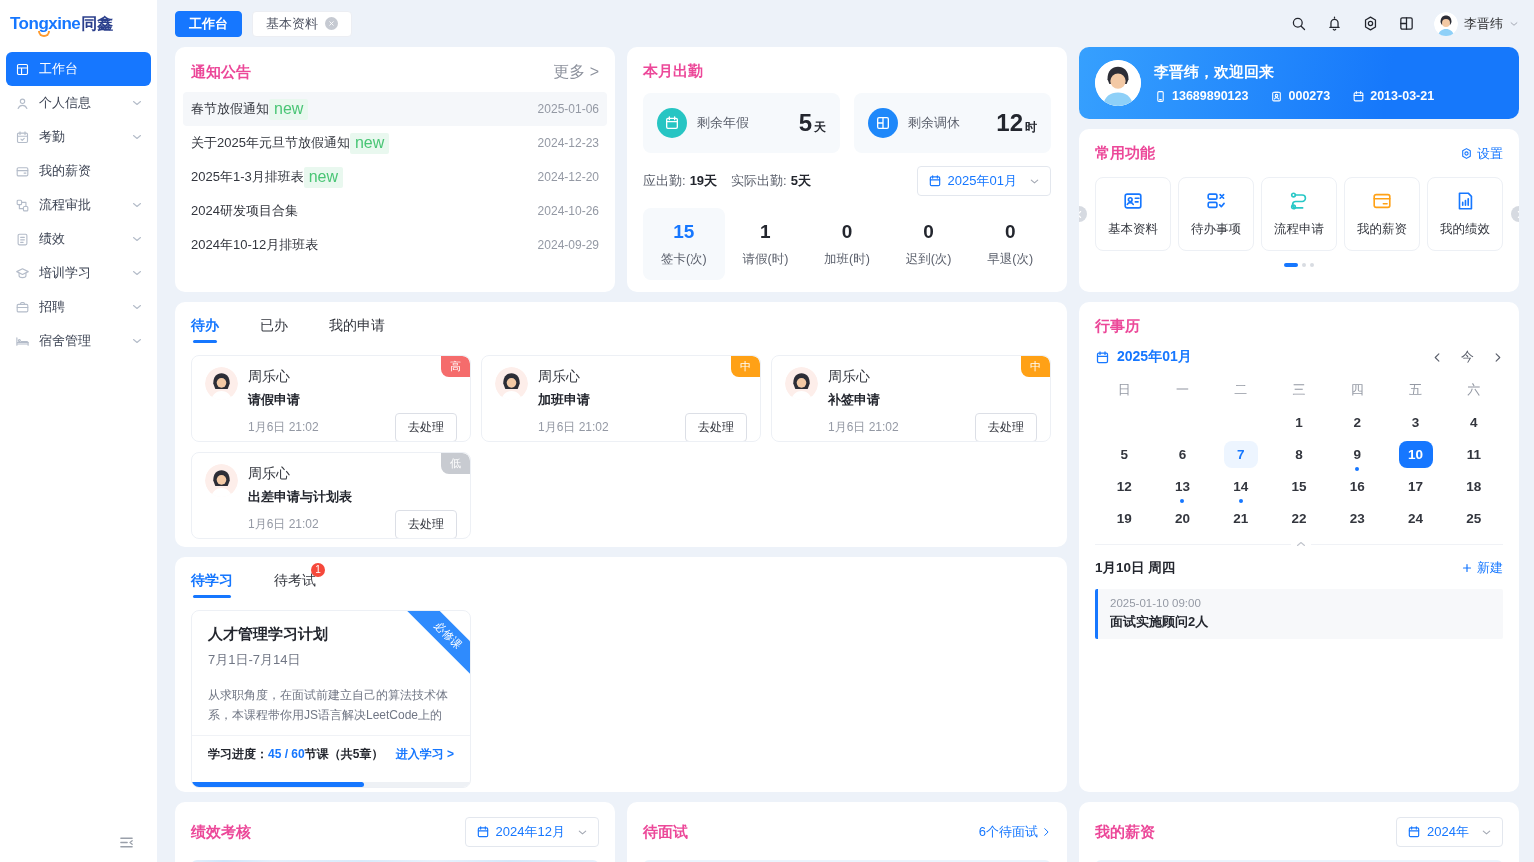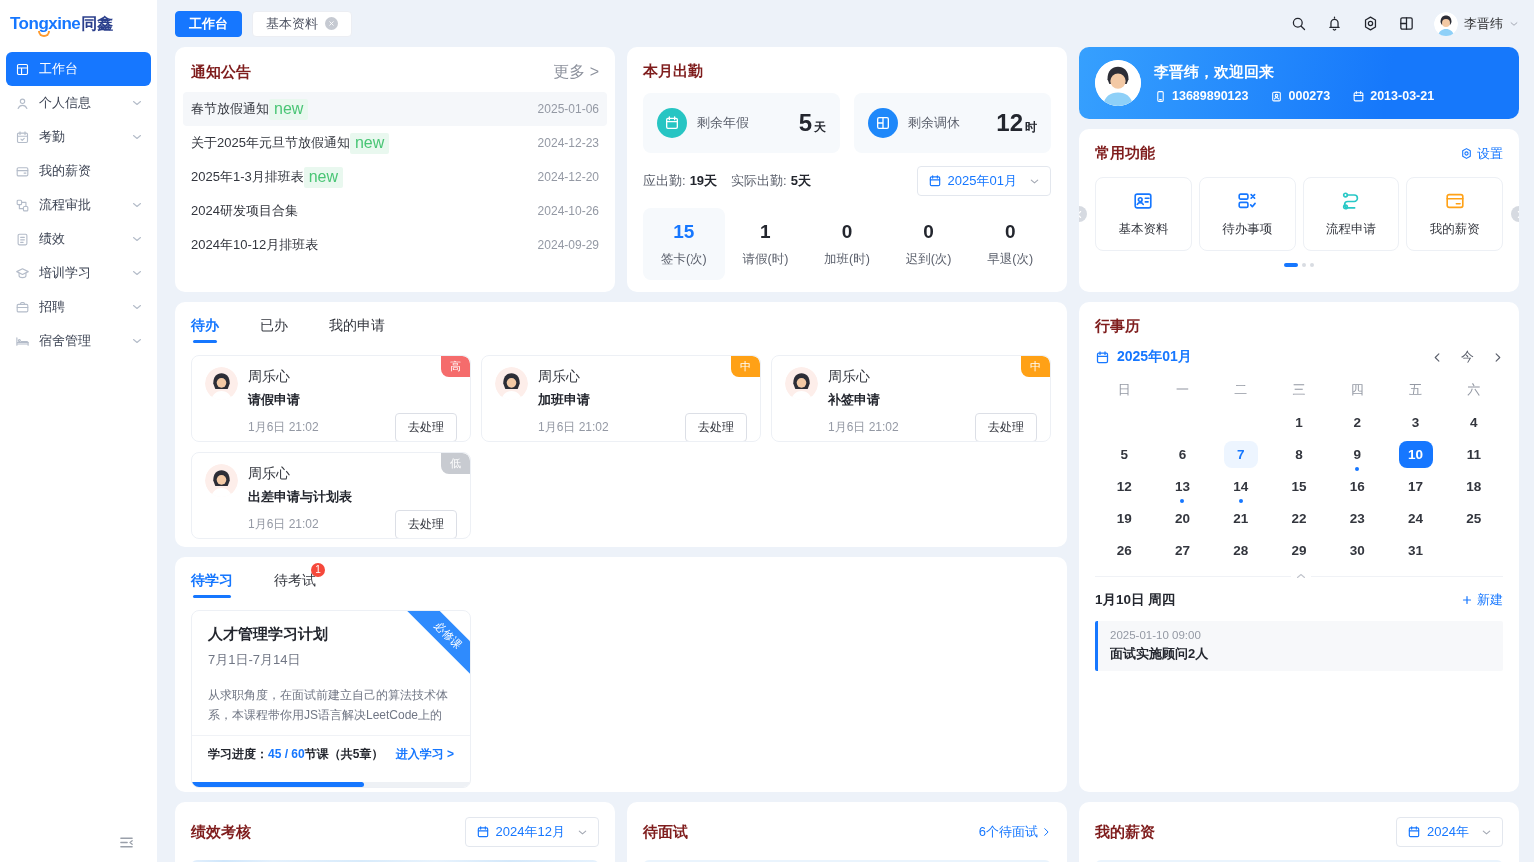--- a/index.html
+++ b/index.html
@@ -38,21 +38,21 @@
   .ticon svg { width:17px; height:17px; }
   .userbox { display:flex; align-items:center; gap:6px; cursor:pointer; }
   .uavatar { width:24px; height:24px; border-radius:50%; overflow:hidden; background:#e9f3fd; }
   .uname { font-size:13px; color:#303133; }
   .uchev { width:10px; height:10px; color:#a3a8b3; display:flex; }
   .uchev svg{ width:10px; height:10px; }
 
   
   .content { display:grid; grid-template-columns:1fr 1fr 1fr; grid-template-rows:245px 245px 235px 70px; gap:10px 12px; }
   .card { background:#fff; border-radius:10px; padding:15px 16px; overflow:hidden; position:relative; }
-  .card-title { font-size:15px; font-weight:bold; color:#7f1d1d; }
+  .card-title { font-size:15px; font-weight:bold; color:#ec4899; }
   .card-head { display:flex; align-items:center; justify-content:space-between; }
 
   
   .notice-list { margin-top:9px; }
   .notice-row { height:34px; display:flex; align-items:center; font-size:13px; border-radius:4px; padding:0 8px; margin:0 -8px; cursor:pointer; }
   .notice-row.hl { background:#f5f7fa; }
   .notice-title { color:#33363e; }
   .badge-new { background:#e9f8ef; color:#49c575; font-size:16px; border-radius:2px; padding:1.5px 5px; }
   .notice-date { margin-left:auto; color:#9499a4; font-size:12px; }
   .more-link { color:#8d929d; font-size:16px; cursor:pointer; }
@@ -556,20 +556,29 @@
                 <span class="l">流程申请</span>
               </div>
               <div class="qa-item">
                 <span style="color:#ffa116;display:flex">
                   <svg viewBox="0 0 24 24" fill="none" stroke="currentColor" stroke-width="1.8" stroke-linecap="round" stroke-linejoin="round">
                     <rect x="3.5" y="5" width="17" height="14" rx="2"></rect>
                     <path d="M3.5 9.5h17M13.5 15h4"></path>
                   </svg>
                 </span>
                 <span class="l">我的薪资</span>
+              </div>
+              <div class="qa-item">
+                <span style="color:#1677ff;display:flex">
+                  <svg viewBox="0 0 24 24" fill="none" stroke="currentColor" stroke-width="1.8" stroke-linecap="round" stroke-linejoin="round">
+                    <path d="M6 3.5h9.5L19 7v13.5H6z"></path>
+                    <path d="M9.5 16.5v-3M12.5 16.5v-5M15.5 16.5v-7"></path>
+                  </svg>
+                </span>
+                <span class="l">我的绩效</span>
               </div>
               <span class="qa-arrow right">
                 <svg viewBox="0 0 24 24" fill="none" stroke="currentColor" stroke-width="3" stroke-linecap="round" stroke-linejoin="round">
                   <path d="M9 4l8 8-8 8"></path>
                 </svg>
               </span>
             </div>
           <div class="qa-dots">
             <span class="qa-dot on"></span>
             <span class="qa-dot"></span>
@@ -732,29 +741,20 @@
               </tr>
               <tr>
                 <td><span class="dnum">19</span></td>
                 <td><span class="dnum">20</span></td>
                 <td><span class="dnum">21</span></td>
                 <td><span class="dnum">22</span></td>
                 <td><span class="dnum">23</span></td>
                 <td><span class="dnum">24</span></td>
                 <td><span class="dnum">25</span></td>
               </tr>
-              <tr>
-                <td><span class="dnum">26</span></td>
-                <td><span class="dnum">27</span></td>
-                <td><span class="dnum">28</span></td>
-                <td><span class="dnum">29</span></td>
-                <td><span class="dnum">30</span></td>
-                <td><span class="dnum">31</span></td>
-                <td></td>
-              </tr>
             </tbody>
         </table>
         <div class="cal-divider">
           <span class="cal-collapse" id="cal-collapse">
               <svg viewBox="0 0 24 24" fill="none" stroke="currentColor" stroke-width="2.2" stroke-linecap="round" stroke-linejoin="round">
                 <path d="M5 15l7-6 7 6"></path>
               </svg>
             </span>
         </div>
         <div class="ev-head">

